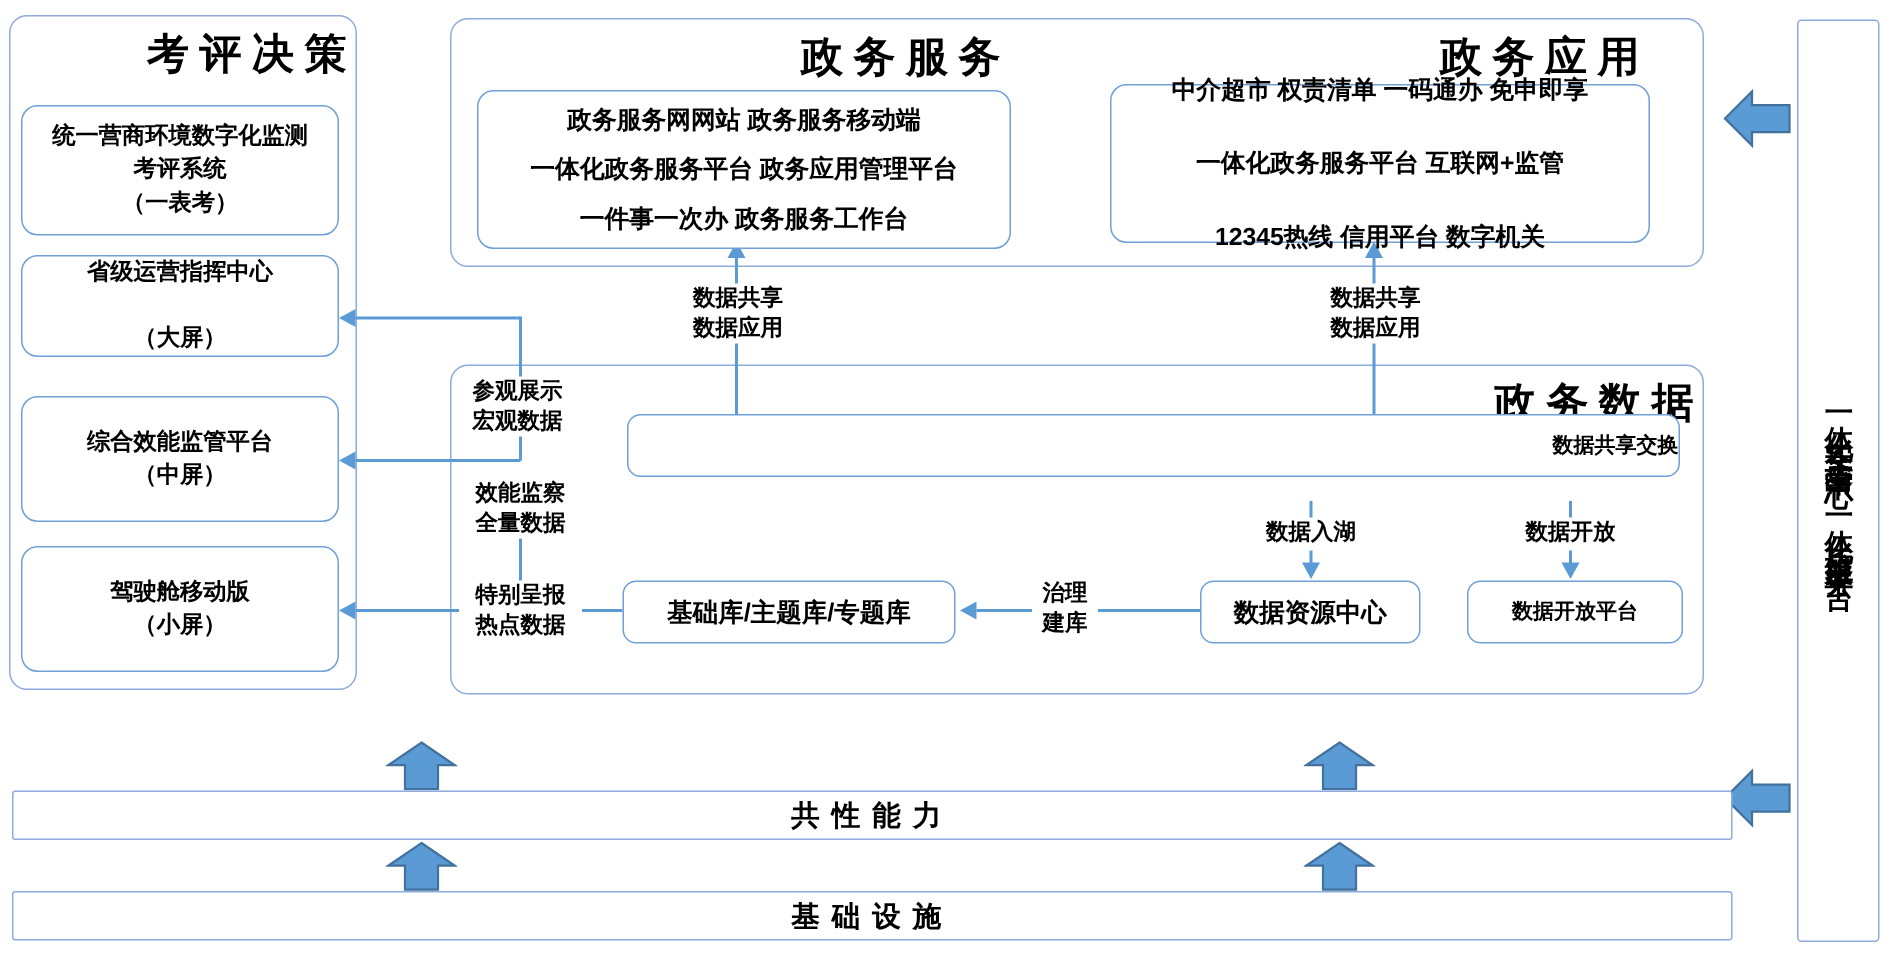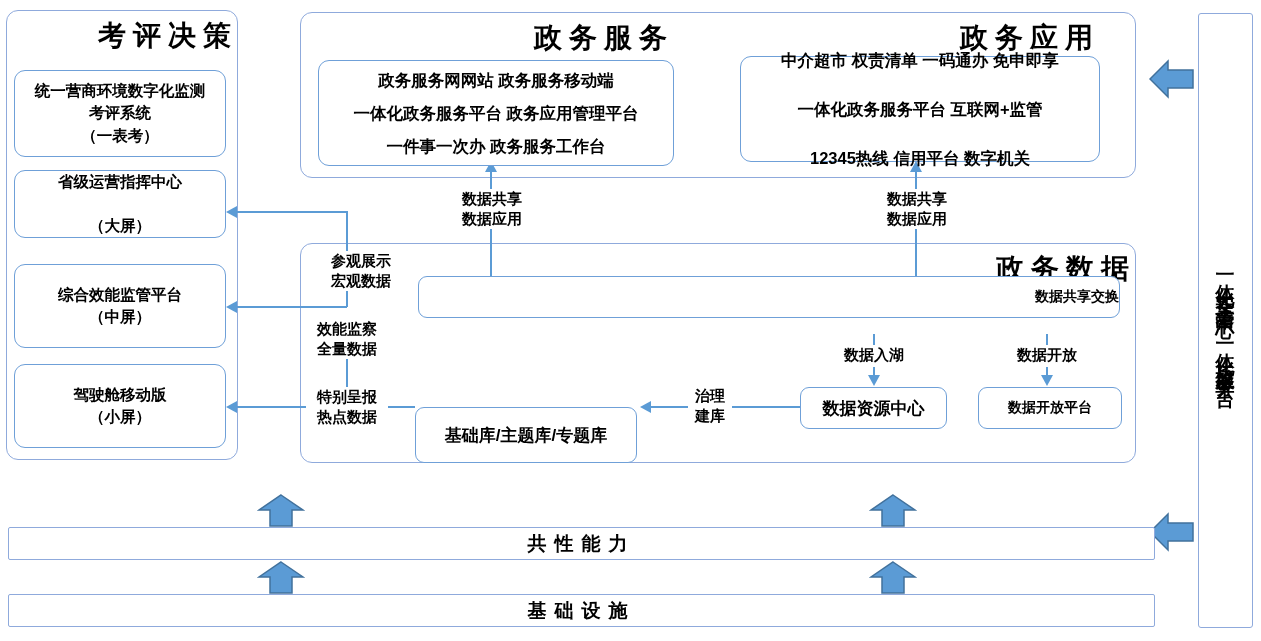--- a/index.html
+++ b/index.html
@@ -95,21 +95,21 @@
     <div>数据应用</div>
   </div>
 
   <div class="obox" style="left:300px; top:243px; width:836px; height:220px;"></div>
   <div class="sec-title" style="left:300px; top:250px; width:836px;">政务数据</div>
 
   <div class="ibox" style="left:418px; top:276px; width:702px; height:42px; font-size:14px; border-radius:9px;align-items:flex-end;">
     <div>数据共享交换</div>
   </div>
 
-  <div class="ibox" style="left:415px; top:387px; width:222px; height:56px; font-size:17px; border-radius:9px;margin-top:20px;">
+  <div class="ibox" style="left:415px; top:387px; width:222px; height:42px; font-size:17px; border-radius:9px;">
     <div>基础库/主题库/专题库</div>
   </div>
   <div class="ibox" style="left:800px; top:387px; width:147px; height:42px; font-size:17px; border-radius:9px;">
     <div>数据资源中心</div>
   </div>
   <div class="ibox" style="left:978px; top:387px; width:144px; height:42px; font-size:14px; border-radius:9px;">
     <div>数据开放平台</div>
   </div>
 
   <div class="vline" style="left:873px; top:334px; height:42px;"></div>
@@ -133,21 +133,21 @@
 
   <div class="hline" style="left:237px; top:211px; width:110px;"></div>
   <div class="ah ah-left" style="left:226px; top:206px;"></div>
 
   <div class="hline" style="left:237px; top:306px; width:110px;"></div>
   <div class="ah ah-left" style="left:226px; top:301px;"></div>
 
   <div class="hline" style="left:237px; top:406px; width:178px;"></div>
   <div class="ah ah-left" style="left:226px; top:401px;"></div>
 
-  <div class="lbl" style="left:320px; top:251px; width:82px;">
+  <div class="lbl" style="left:304px; top:251px; width:82px;">
     <div>参观展示</div>
     <div>宏观数据</div>
   </div>
   <div class="lbl" style="left:306px; top:319px; width:82px;">
     <div>效能监察</div>
     <div>全量数据</div>
   </div>
   <div class="lbl" style="left:306px; top:387px; width:82px;">
     <div>特别呈报</div>
     <div>热点数据</div>

